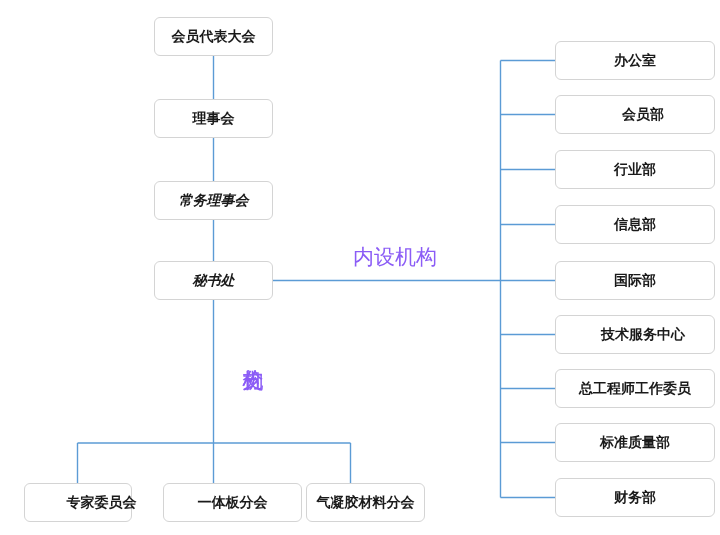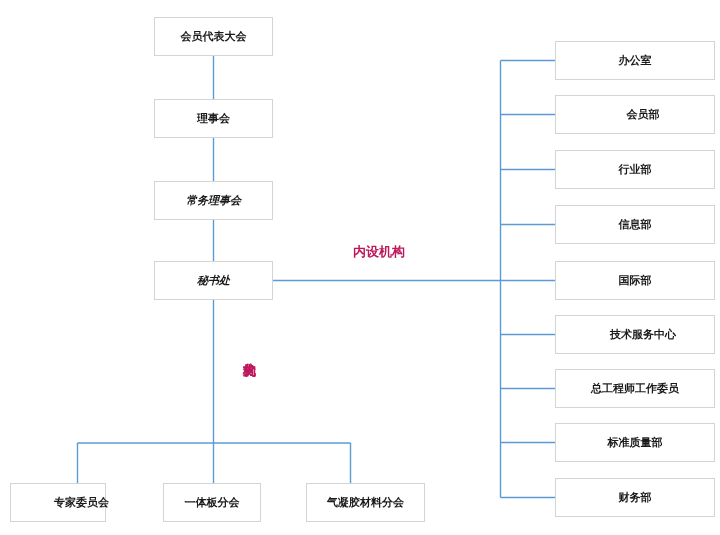--- a/index.html
+++ b/index.html
@@ -20,25 +20,25 @@
     left: 0;
     top: 0;
     width: 720px;
     height: 535px;
   }
   .node {
     position: absolute;
     box-sizing: border-box;
     background: #ffffff;
     border: 1px solid #d4d4d4;
-    border-radius: 0;
+    border-radius: 6px;
     display: flex;
     align-items: center;
     justify-content: center;
-    font-size: 11px;
+    font-size: 14px;
     font-weight: bold;
     color: #1a1a1a;
     white-space: nowrap;
     text-align: center;
   }
   
   .main-node { left: 154px; width: 119px; height: 39px; }
   #m0 { top: 17px; }
   #m1 { top: 99px; }
   #m2 { top: 181px; font-style: italic; }
@@ -49,29 +49,29 @@
   #r1 { top: 95px; padding-left: 16px; }
   #r2 { top: 150px; }
   #r3 { top: 205px; }
   #r4 { top: 261px; }
   #r5 { top: 315px; padding-left: 16px; }
   #r6 { top: 369px; }
   #r7 { top: 423px; }
   #r8 { top: 478px; }
   
   .bottom-node { top: 483px; height: 39px; }
-  #b0 { left: 10px;  width: 96px; padding-left: 47px; }
-  #b1 { left: 163px; width: 98px; }
+  #b0 { left: 24px;  width: 108px; padding-left: 47px; }
+  #b1 { left: 163px; width: 139px; }
   #b2 { left: 306px; width: 119px; }
   
   .section-label {
     position: absolute;
-    font-size: 13px;
-    font-weight: bold;
-    color: #be185d;
+    font-size: 21px;
+    font-weight: normal;
+    color: #8b5cf6;
   }
   #internal-label { left: 353px; top: 243px; }
   #branch-label {
     left: 243px;
     top: 353px;
     writing-mode: vertical-rl;
     text-orientation: upright;
     letter-spacing: 0px;
     line-height: 1;
   }

